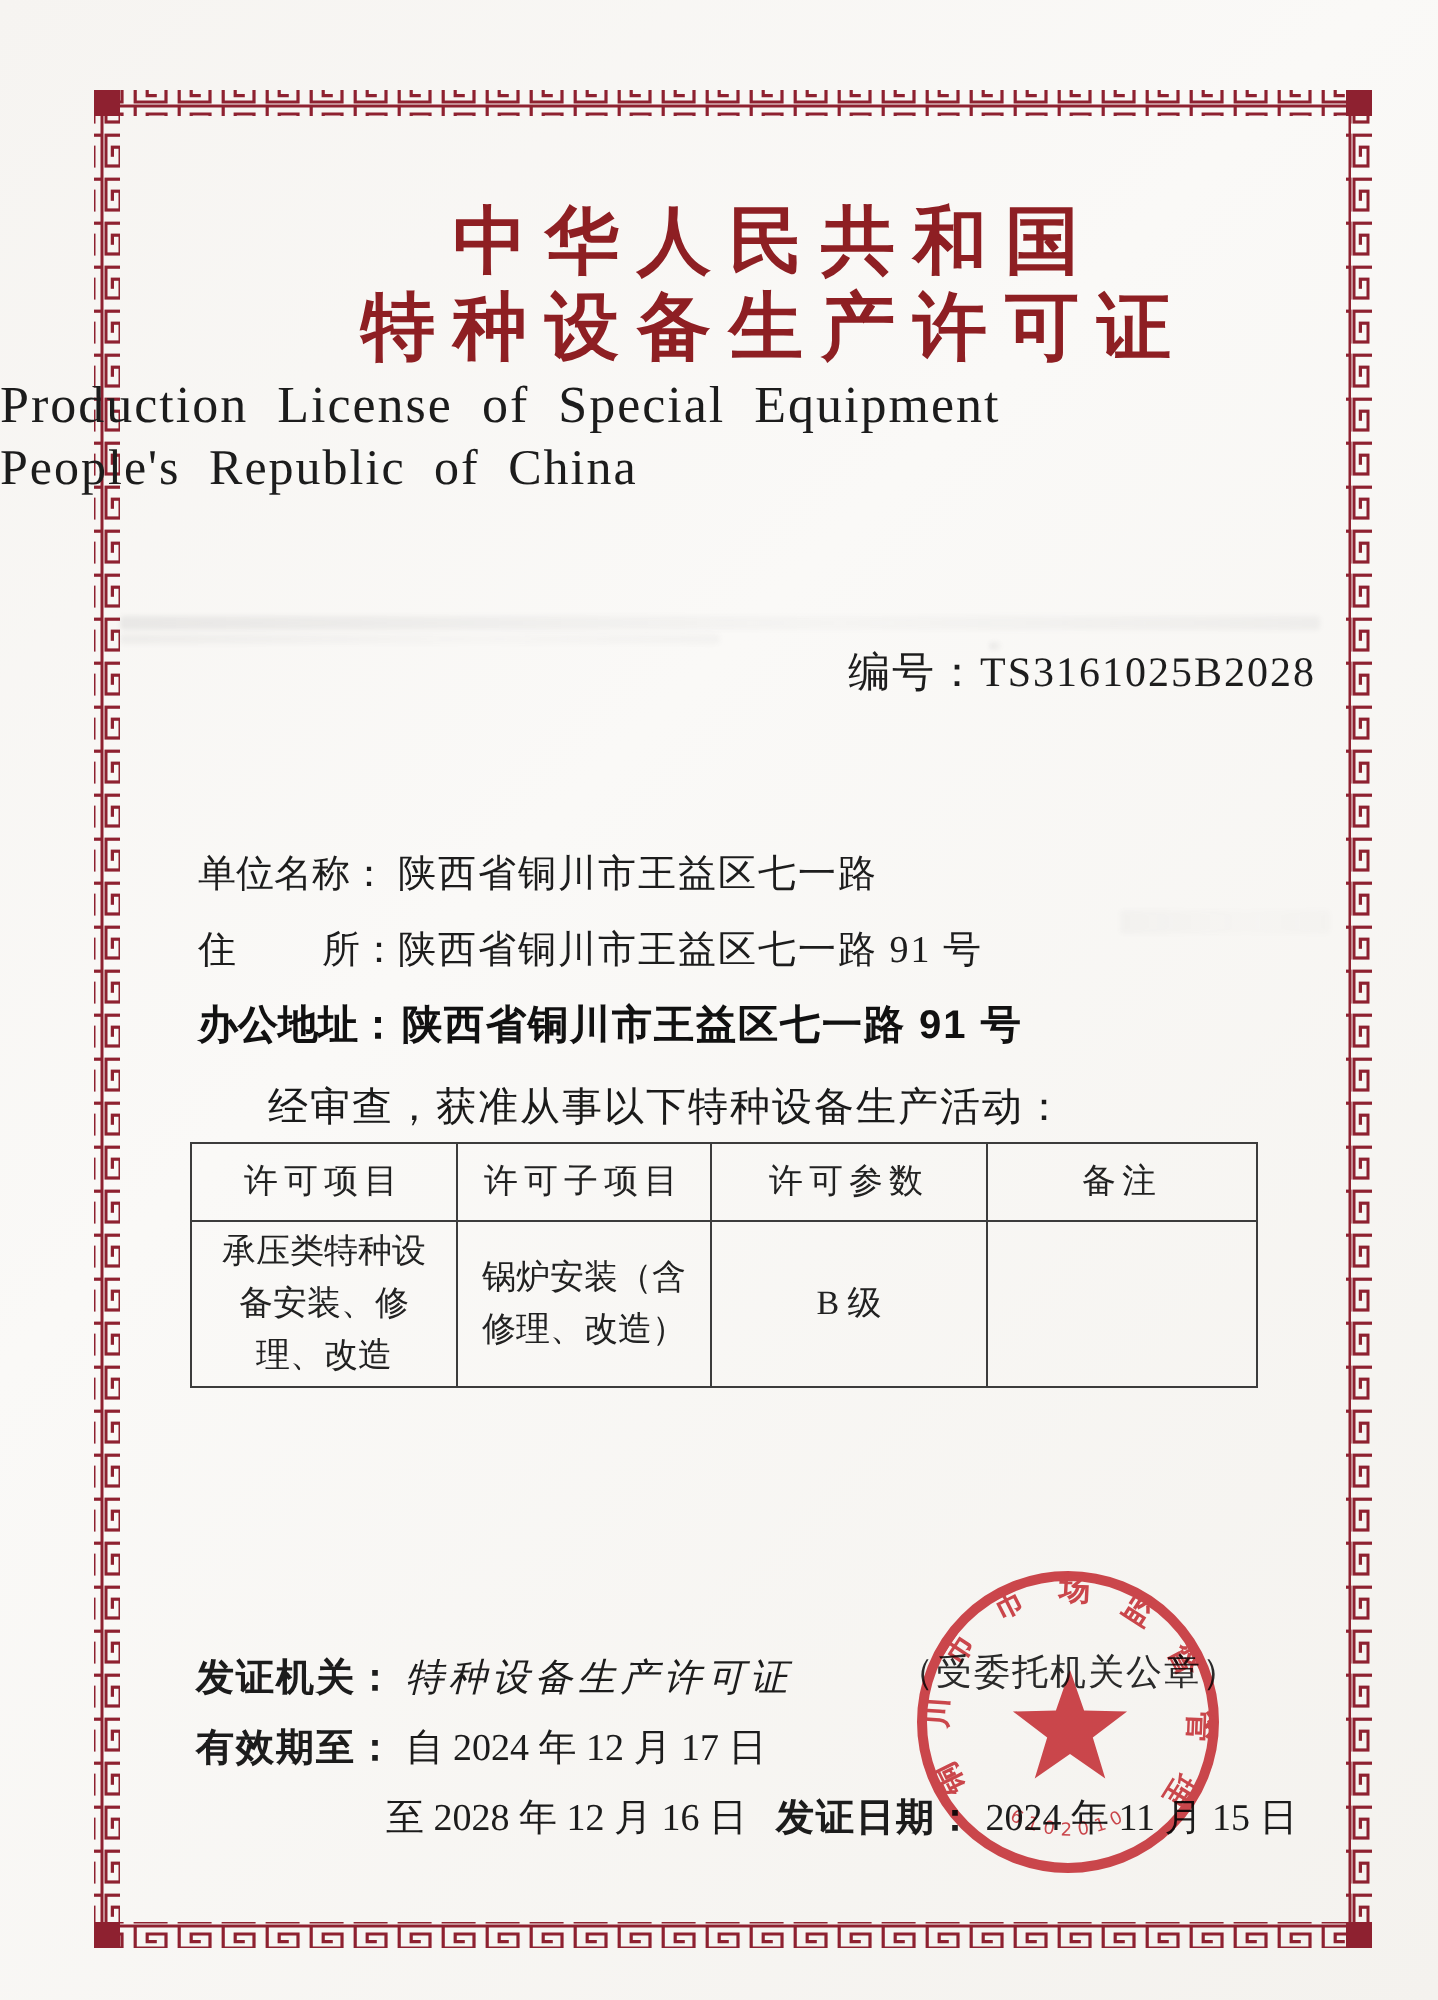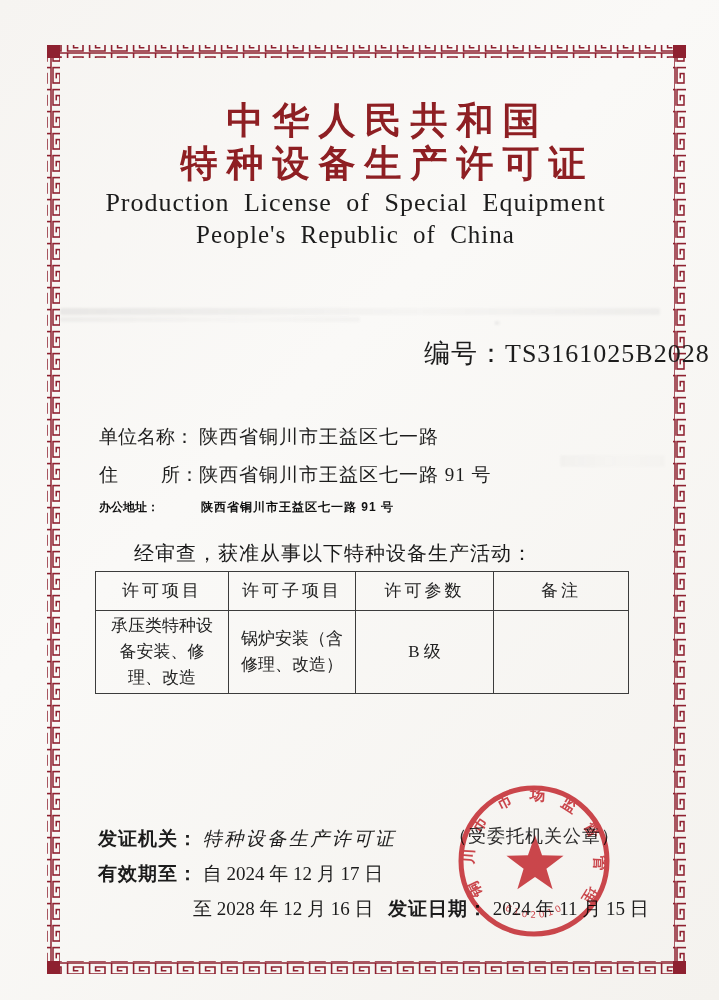--- a/index.html
+++ b/index.html
@@ -15,31 +15,31 @@
   .abs{position:absolute;}
   
   .title-cn{
     left:0;width:719px;text-align:center;
     font-weight:bold;color:#8e1f23;
     font-size:37px;letter-spacing:9px;
     font-family:"Liberation Serif","DejaVu Serif",serif;
     padding-left:28px;
   }
   .title-en{
-    left:0;width:711px;text-align:center;
+    left:0;width:711px;text-align:left;
     color:#1c1c1c;letter-spacing:1px;word-spacing:7px;
   }
   
-  .serial{left:424px;top:336px;font-size:26px;letter-spacing:1px;color:#1d1d1d;}
+  .serial{left:424px;top:322px;font-size:21px;letter-spacing:1px;color:#1d1d1d;}
   
   .info-row{left:99px;font-size:19px;color:#1d1d1d;display:flex;margin-top:12px;}
   .info-label{display:inline-flex;width:100px;justify-content:space-between;}
   .info-label.plain{justify-content:flex-start;}
   .info-value{margin-left:0px;letter-spacing:1px;}
-  .office-row{font-family:"Liberation Sans","DejaVu Sans",sans-serif;font-weight:bold;font-size:12px;color:#111;text-align:center;}
+  .office-row{font-family:"Liberation Sans","DejaVu Sans",sans-serif;font-weight:bold;font-size:20px;color:#111;text-align:center;}
   
   .approval{left:134px;top:540px;font-size:20px;color:#1a1a1a;letter-spacing:1px;}
   table.license{
     position:absolute;left:95px;top:571px;
     border-collapse:collapse;table-layout:fixed;
     font-size:17px;color:#222;
   }
   table.license td,table.license th{
     border:1.6px solid #3c3c3c;
     text-align:center;vertical-align:middle;

